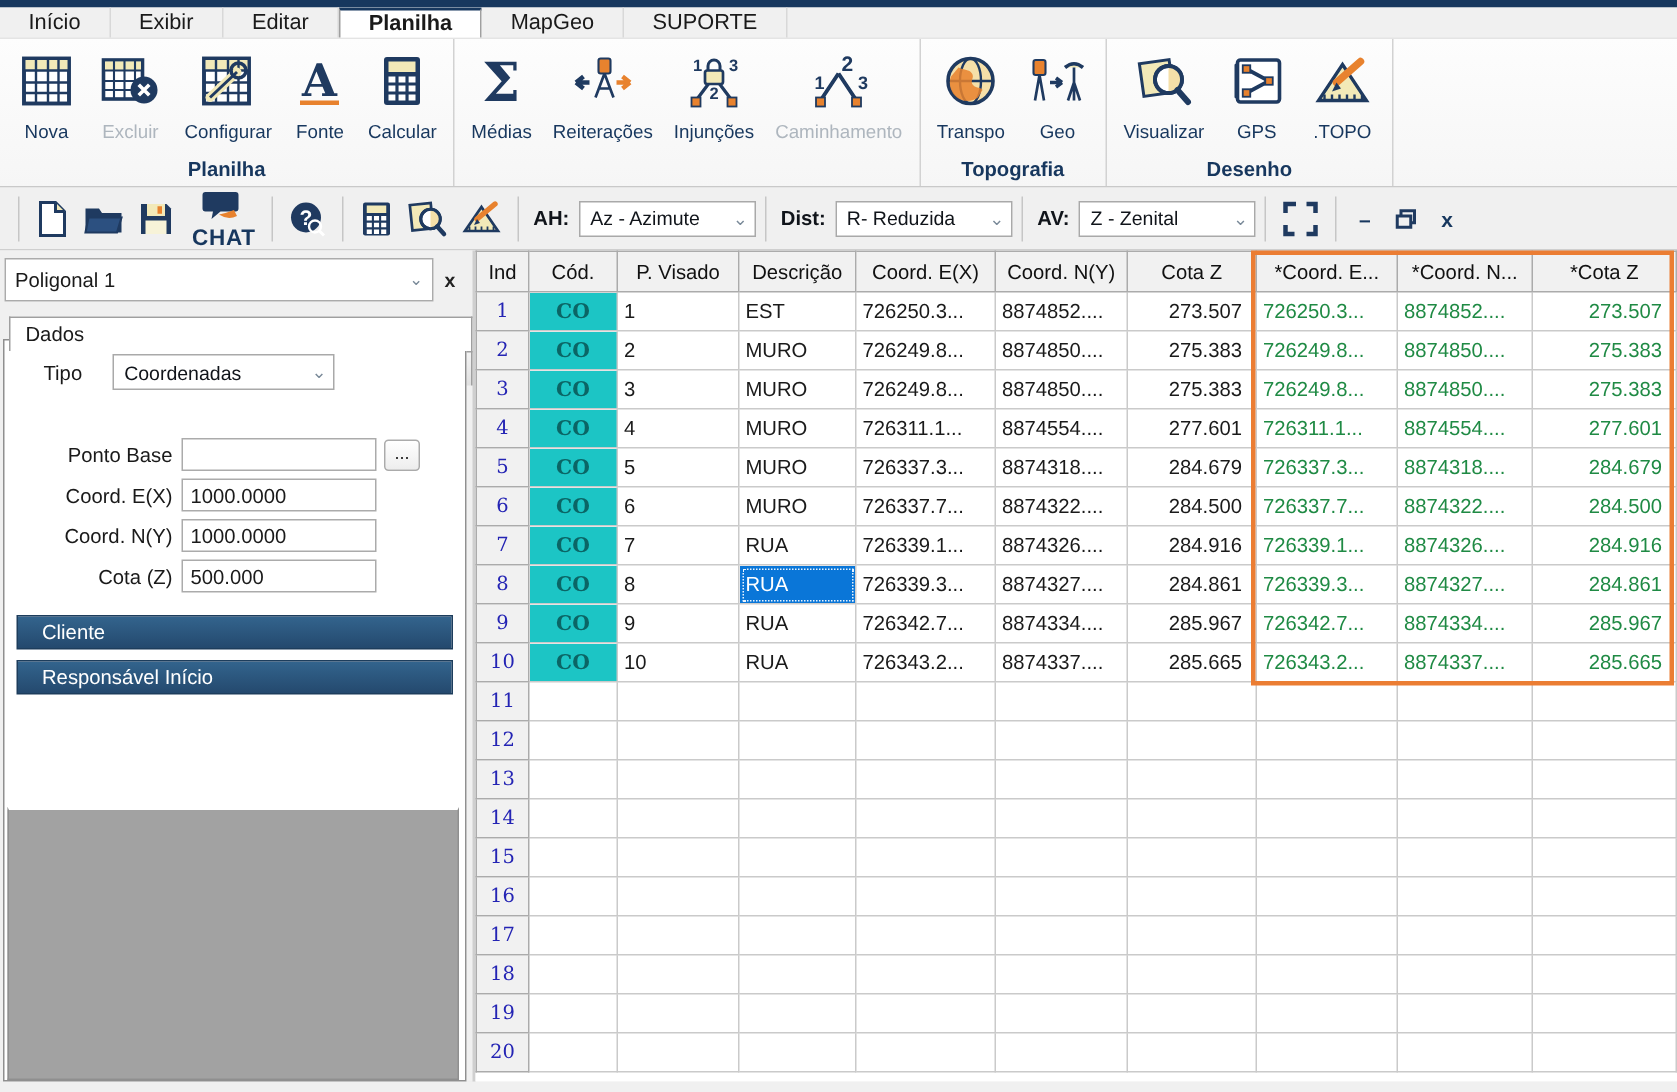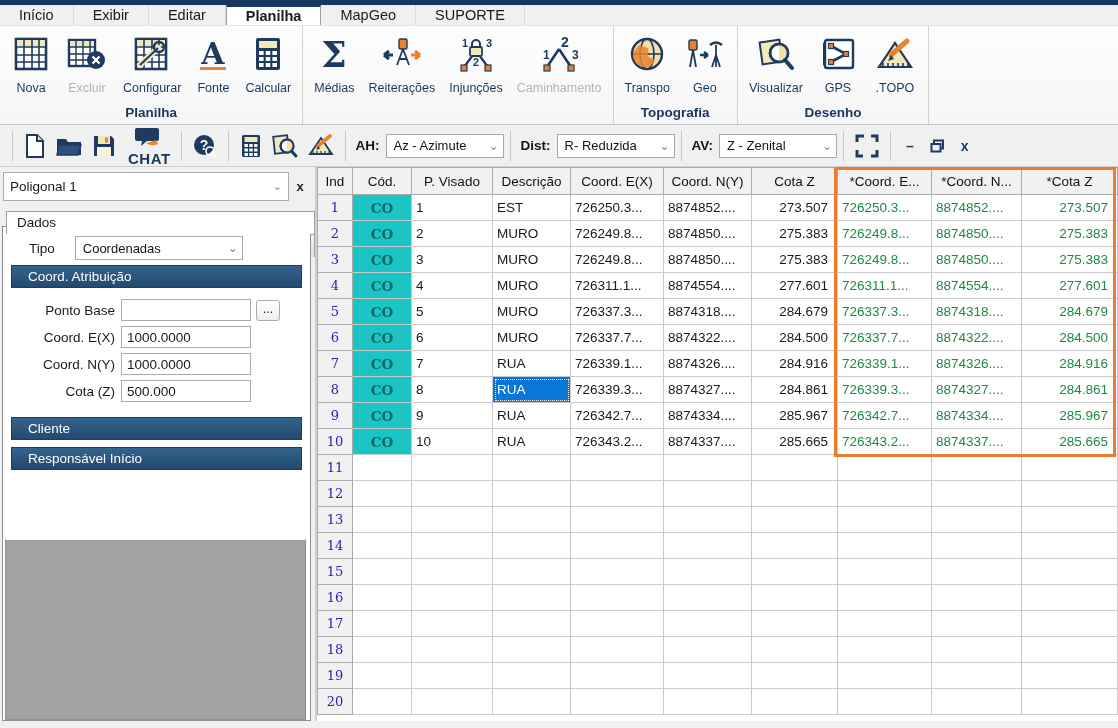--- a/index.html
+++ b/index.html
@@ -39,23 +39,23 @@
   
   .panel { width:318px; background:#F0F0F0; border-right:2px solid #cfcfcf; position:relative; }
   .pcombo-row { display:flex; align-items:center; padding:5px 4px 4px 3px; }
   .pcombo { flex:1; height:29px; background:#fff; border:1px solid #ABABAB; display:flex; align-items:center; justify-content:space-between; padding:0 6px; font-size:13.5px; cursor:pointer; }
   .pcombo .chev{ color:#7a8a99; font-size:11px; }
   .pclose { width:22px; text-align:center; font-size:13px; font-weight:bold; color:#222; cursor:pointer; }
   .ptabs { display:flex; margin:6px 0 0 6px;flex-direction:column; }
   .ptab { font-size:13.5px; padding:3px 10px 4px 10px; border:1px solid #9f9f9f; border-bottom:none; background:linear-gradient(#F4F4F4,#DFDFDF); cursor:pointer; }
   .ptab.active { background:#fff; position:relative; z-index:2; }
   .pbox { position:absolute; top:59px; left:2px; right:4px; bottom:0; background:#fff; border:1px solid #8f8f8f; }
-  .tipo-row { display:flex; align-items:center; padding:9px 0 5px 26px; }
+  .tipo-row { display:flex; align-items:center; padding:9px 0 21px 26px; }
   .tipo-label { font-size:13.5px; margin-right:20px; }
-  .pbox .combo { width:168px;text-align:center; }
+  .pbox .combo { width:148px;text-align:center; }
   .secbar { margin:0 8px; height:23px; background:linear-gradient(#33648D,#24496E); color:#fff; font-size:13.5px; display:flex; align-items:center; padding-left:16px; border:1px solid #1d3d5c; cursor:pointer; }
   .secgap { height:7px; }
   .form { padding:11px 0 10px 0; }
   .frow { display:flex; align-items:center; margin-bottom:5px; }
   .flabel { width:118px; text-align:right; font-size:13.5px; padding-right:6px; }
   .finput { width:130px; height:22px; border:1px solid #ABABAB; background:#fff; font-size:13.5px; padding:0 5px; display:flex; align-items:center; }
   .browse { width:24px; height:21px; margin-left:5px; border:1px solid #ABABAB; border-radius:3px; background:linear-gradient(#fff,#ededed); font-size:12px; text-align:center; line-height:17px; cursor:pointer; }
   .grayfill { position:absolute; left:2px; right:4px; top:311px; bottom:0; background:#A2A2A2; border:1px solid #8f8f8f; border-top:2px solid #fff; }
 
   
@@ -409,21 +409,20 @@
         <div class="ptab">Resultados</div>
       </div>
       <div class="pbox">
         <div class="tipo-row">
           <span class="tipo-label">Tipo</span>
           <div class="combo">
             <span>Coordenadas</span>
             <span class="chev">⌄</span>
           </div>
         </div>
-        <div class="secbar">Coord. Atribuição</div>
         <div class="form">
           <div class="frow">
             <span class="flabel">Ponto Base</span>
             <span class="finput"></span>
             <span class="browse">...</span>
           </div>
           <div class="frow">
             <span class="flabel">Coord. E(X)</span>
             <span class="finput">1000.0000</span>
           </div>

